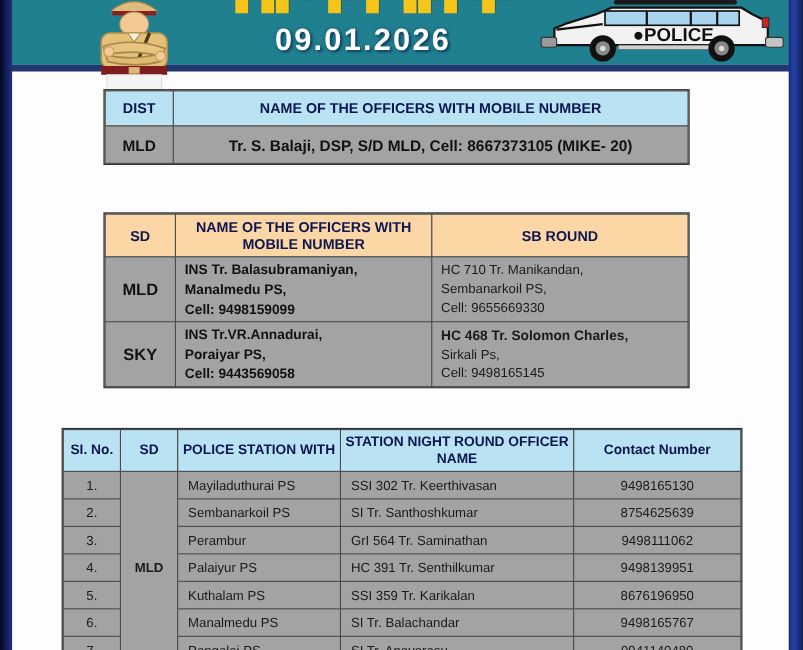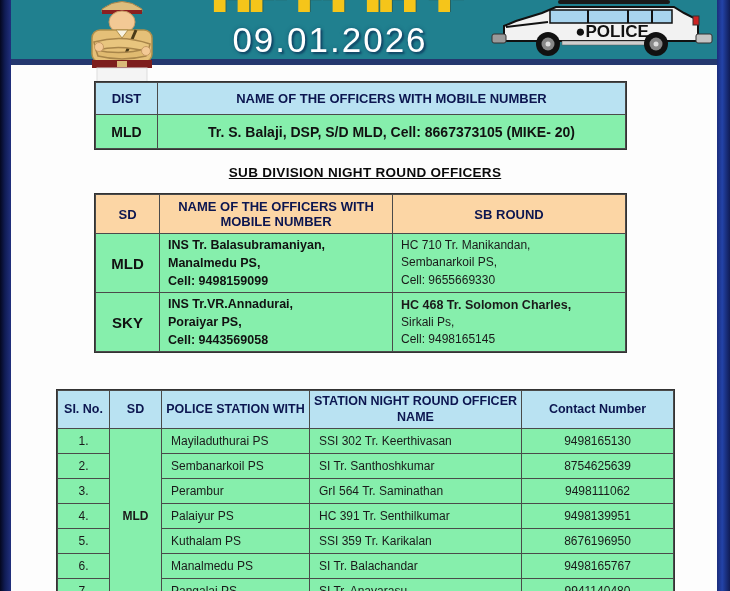--- a/index.html
+++ b/index.html
@@ -11,38 +11,38 @@
   
   .teal-band { position:absolute; left:0; top:0; width:730px; height:59px; background:#20808f; }
   .band-divider { position:absolute; left:0; top:59px; width:730px; height:6px; background:#24386f; }
   .clipped-yellow {
     position:absolute; left:185px; top:-17px; width:310px; height:29px; overflow:hidden;
     color:#f5c51a; font-weight:bold; font-size:27px; letter-spacing:3px; text-align:center;
     text-shadow:1px 1px 0 rgba(60,40,0,.35);
   }
   .date-text {
     position:absolute; left:175px; top:20px; width:310px; text-align:center;
-    color:#ffffff; font-weight:normal; font-size:35px; letter-spacing:2px;
+    color:#ffffff; font-weight:bold; font-size:28px; letter-spacing:2px;
     text-shadow:2px 2px 2px rgba(10,45,85,.65), 0 0 4px rgba(10,45,85,.4);
   }
   .officer-art { position:absolute; left:66px; top:0; width:112px; height:82px; }
   .suv-art { position:absolute; left:486px; top:0; width:232px; height:58px; }
   
   .frame-left { position:absolute; left:0; top:0; width:11px; height:591px;
     background:linear-gradient(to right,#04071e,#101c55 45%,#21307e); z-index:30; }
   .frame-right { position:absolute; right:0; top:0; width:13px; height:591px;
     background:linear-gradient(to left,#101c55,#2343a8 60%,#1b2d7c); z-index:30; }
   
   .section-title { position:absolute; left:0; width:730px; text-align:center;
     font-weight:bold; font-size:13.5px; color:#0a0a0a; }
   .section-title span { text-decoration:underline; letter-spacing:.3px; }
   .title-subdiv { top:165px; }
   .title-station { top:366px; }
   
-  table { border-collapse:collapse; table-layout:fixed; background:#86efac; }
+  table { border-collapse:collapse; table-layout:fixed; background:#a3a3a3; }
   td, th { border:1px solid #4a4a4a; overflow:hidden; }
   .tbl { position:absolute; box-shadow:0 0 0 1px #333; }
   .hdr-blue  { background:#b9e2f2; }
   .hdr-peach { background:#fcd6a5; }
   th { color:#0c1650; font-weight:bold; text-align:center; }
   .tbl-dist { left:95px; top:82px; }
   .tbl-dist th { font-size:13px; height:32px; }
   .tbl-dist td { font-size:14px; font-weight:bold; color:#111; height:34px; text-align:center; }
   .tbl-sub { left:95px; top:194px; }
   .tbl-sub th { font-size:13px; height:39px; }
@@ -120,23 +120,20 @@
       <th>DIST</th>
       <th>NAME OF THE OFFICERS WITH MOBILE NUMBER</th>
     </tr>
     <tr>
       <td>MLD</td>
       <td>Tr. S. Balaji, DSP, S/D MLD, Cell: 8667373105 (MIKE- 20)</td>
     </tr>
   </tbody>
     </table>
 
-  <div class="section-title title-subdiv">
-    <span>SUB DIVISION NIGHT ROUND OFFICERS</span>
-  </div>
 
   <table class="tbl tbl-sub">
     <colgroup>
         <col style="width:64px">
         <col style="width:233px">
         <col style="width:233px">
       </colgroup>
     <tbody>
         <tr class="hdr-peach">
       <th>SD</th>

